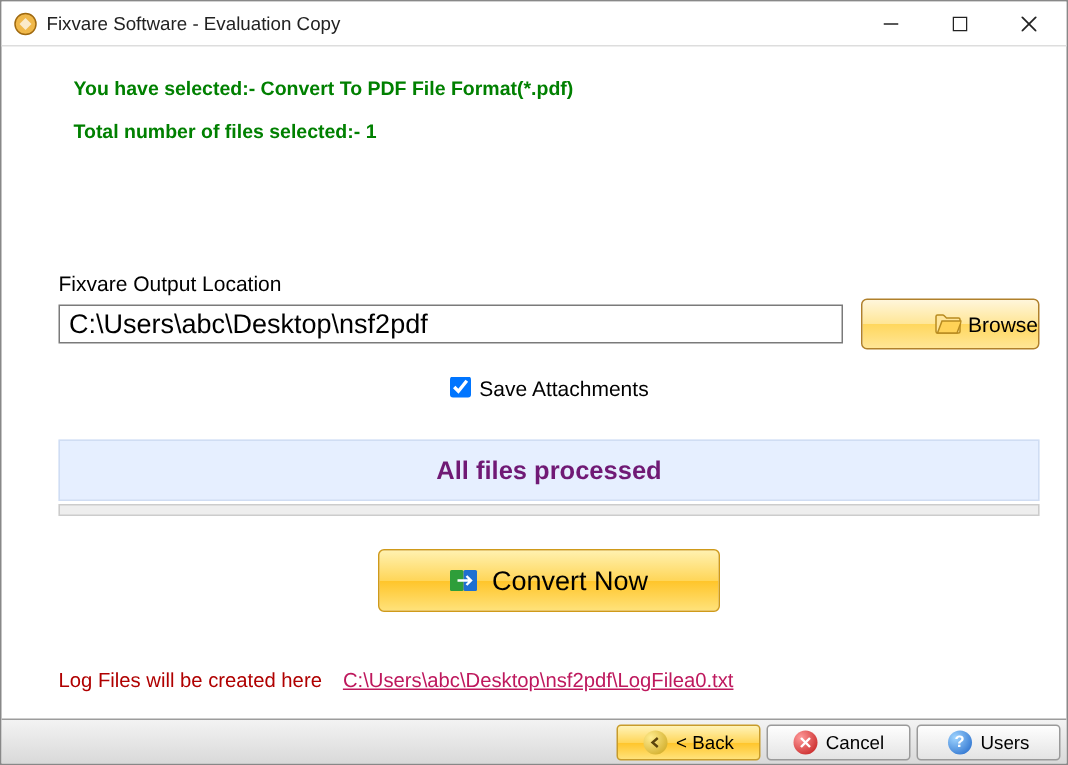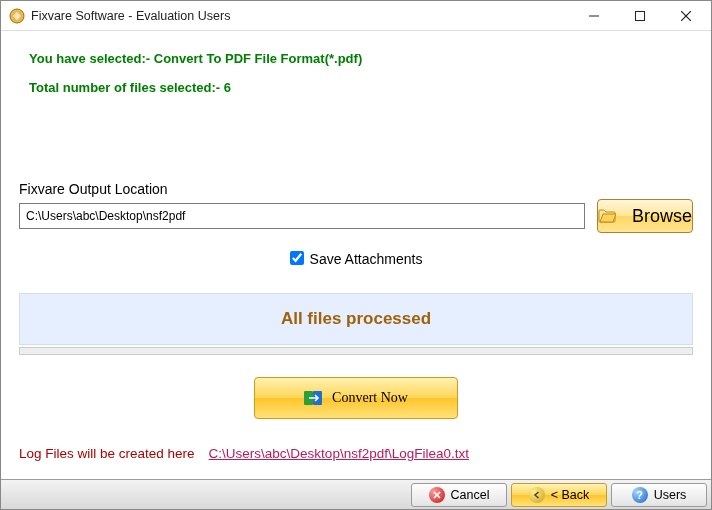--- a/index.html
+++ b/index.html
@@ -37,20 +37,21 @@
     cursor: default;
   }
 
   
   .content {
     flex: 1;
     padding: 14px 18px 8px 18px;
     display: flex;
     flex-direction: column;
     position: relative;
+    margin-left: 20px;
   }
   .info-line {
     color: #008000;
     font-weight: bold;
     font-size: 13px;
     margin: 6px 0 4px 10px;
   }
   .info-line + .info-line { margin-top: 10px; margin-bottom: 0; }
 
   .gap { height: 86px; }
@@ -64,72 +65,71 @@
     display: flex;
     align-items: center;
     gap: 12px;
     margin-bottom: 18px;
   }
   .out-input {
     flex: 1;
     height: 26px;
     border: 1px solid #7a7a7a;
     padding: 0 6px;
-    font-size: 12px;
+    font-size: 18px;
     background: #fff;
   }
   .browse-btn {
     height: 34px;
-    width: 96px;
+    width: 119px;
     border: 1px solid #b0802b;
     border-radius: 4px;
     background: linear-gradient(#fff6db, #ffe696 50%, #ffd75e 51%, #ffe696);
-    font-size: 18px;
-    display: flex; align-items: center; justify-content: space-between; gap: 4px;
+    font-size: 14px;
+    display: flex; align-items: center; justify-content: flex-end; gap: 4px;
     cursor: default;
   }
   .folder-icon svg { display: block; }
 
   .save-row {
     display: flex; align-items: flex-start; justify-content: center;
     gap: 6px;
     margin-bottom: 26px;
     font-size: 14px;
   }
   .save-row input[type="checkbox"] { width: 14px; height: 14px; }
 
   .status-bar {
     background: #e6efff;
     border: 1px solid #d0ddf3;
-    height: 52px;
+    height: 41px;
     display: flex; align-items: center; justify-content: center;
-    color: #a16207;
+    color: #701a75;
     font-weight: bold;
     font-size: 17px;
     margin-bottom: 2px;
   }
   .progress-track {
     height: 8px;
     background: #eee;
     border: 1px solid #ccc;
     margin-bottom: 22px;
   }
 
   .convert-wrap { display: flex; justify-content: center; margin-bottom: 20px; }
   .convert-btn {
     height: 42px;
-    width: 204px;
+    width: 228px;
     border: 1px solid #cf9a1a;
     border-radius: 4px;
     background: linear-gradient(#fff1b0, #ffd659 50%, #ffc52a 51%, #ffe27a);
-    font-size: 14px;
+    font-size: 18px;
     font-weight: 500;
     display: flex; align-items: center; justify-content: center; gap: 8px;
     cursor: default;
-    font-family: Liberation Serif, serif;
   }
   .convert-icon { width: 20px; height: 18px; }
 
   .flex-spacer { flex: 1; }
 
   .log-row {
     display: flex; align-items: center; gap: 14px;
     font-size: 13.5px;
     padding: 4px 0 10px 0;
   }
@@ -174,21 +174,21 @@
 </head>
 <body>
 
 <div class="titlebar">
   <span class="app-icon">
     <svg width="16" height="16" viewBox="0 0 16 16">
       <circle cx="8" cy="8" r="7" fill="#f0b84a" stroke="#a06a10"></circle>
       <path d="M4 8 L8 4 L12 8 L8 12 Z" fill="#fff" opacity="0.7"></path>
     </svg>
   </span>
-  <span class="title">Fixvare Software - Evaluation Users</span>
+  <span class="title">Fixvare Software - Evaluation Copy</span>
   <div class="win-controls">
     <div class="win-btn">
       <svg width="10" height="10">
           <line x1="0" y1="5" x2="10" y2="5" stroke="#222" stroke-width="1"></line>
         </svg>
     </div>
     <div class="win-btn">
       <svg width="10" height="10">
           <rect x="0.5" y="0.5" width="9" height="9" fill="none" stroke="#222" stroke-width="1"></rect>
         </svg>
@@ -198,21 +198,21 @@
           <line x1="0" y1="0" x2="10" y2="10" stroke="#222" stroke-width="1.2"></line>
           <line x1="10" y1="0" x2="0" y2="10" stroke="#222" stroke-width="1.2"></line>
         </svg>
     </div>
   </div>
 </div>
 
 <div class="content">
 
   <div class="info-line">You have selected:- Convert To PDF File Format(*.pdf)</div>
-  <div class="info-line">Total number of files selected:- 6</div>
+  <div class="info-line">Total number of files selected:- 1</div>
 
   <div class="gap"></div>
 
   <div class="out-label">Fixvare Output Location</div>
   <div class="out-row">
     <input class="out-input" type="text" value="C:\Users\abc\Desktop\nsf2pdf" style="">
     <button class="browse-btn">
       <span class="folder-icon">
         <svg width="18" height="14" viewBox="0 0 18 14">
           <path d="M1 3 L1 12 Q1 13 2 13 L16 13 Q17 13 17 12 L17 4 Q17 3 16 3 L8 3 L6.5 1.5 Q6 1 5.5 1 L2 1 Q1 1 1 2 Z" fill="#ffe59a" stroke="#b88b20"></path>
@@ -248,34 +248,34 @@
 
   <div class="flex-spacer"></div>
 
   <div class="log-row">
     <span class="log-label">Log Files will be created here</span>
     <a class="log-link">C:\Users\abc\Desktop\nsf2pdf\LogFilea0.txt</a>
   </div>
 </div>
 
 <div class="footer">
+  <button class="footer-btn primary">
+    <span class="circ back">
+      <svg width="8" height="8" viewBox="0 0 8 8">
+          <path d="M5.5 1 L2 4 L5.5 7" stroke="#5a430c" stroke-width="1.6" fill="none"></path>
+        </svg>
+    </span>
+    <span>&lt; Back</span>
+  </button>
   <button class="footer-btn">
     <span class="circ cancel">
       <svg width="8" height="8" viewBox="0 0 8 8">
           <line x1="1" y1="1" x2="7" y2="7" stroke="#fff" stroke-width="1.6"></line>
           <line x1="7" y1="1" x2="1" y2="7" stroke="#fff" stroke-width="1.6"></line>
         </svg>
     </span>
     <span>Cancel</span>
-  </button>
-  <button class="footer-btn primary">
-    <span class="circ back">
-      <svg width="8" height="8" viewBox="0 0 8 8">
-          <path d="M5.5 1 L2 4 L5.5 7" stroke="#5a430c" stroke-width="1.6" fill="none"></path>
-        </svg>
-    </span>
-    <span>&lt; Back</span>
   </button>
   <button class="footer-btn">
     <span class="circ help">?</span>
     <span>Users</span>
   </button>
 </div>
 
 </body></html>

